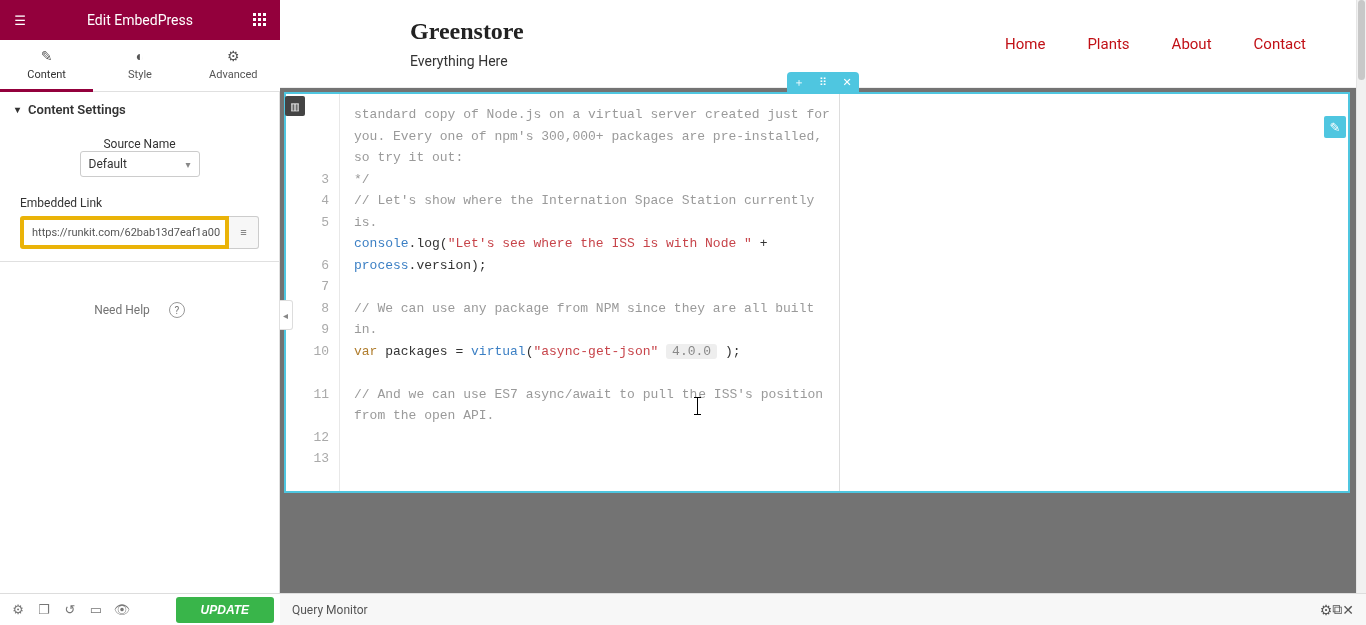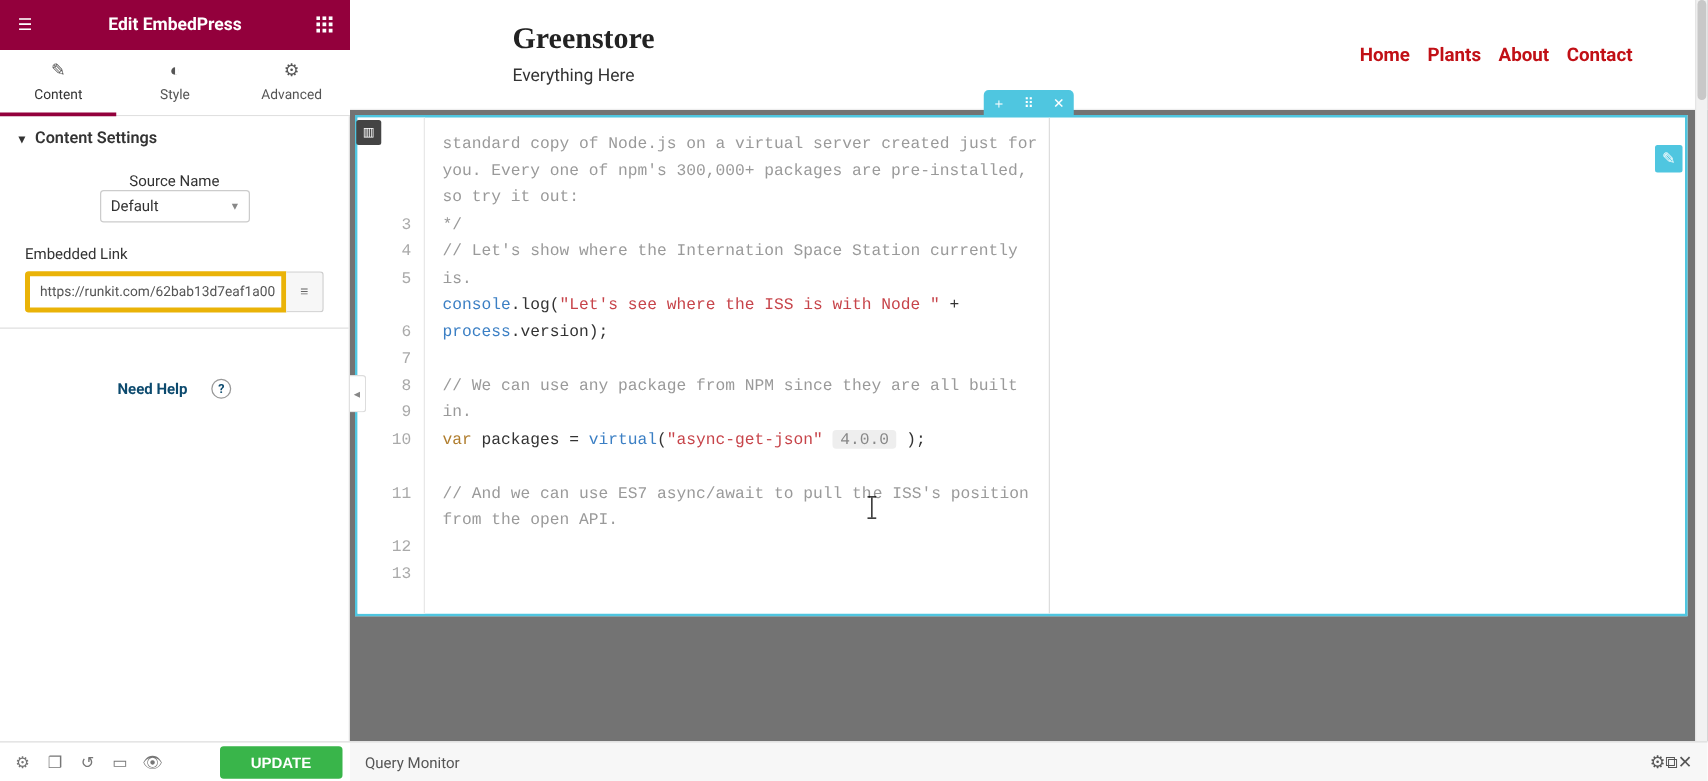--- a/index.html
+++ b/index.html
@@ -1,54 +1,54 @@
 <!DOCTYPE html>
 <html><head>
 <meta charset="utf-8">
 <style>
 * { margin: 0; padding: 0; box-sizing: border-box; }
 body { font-family: -apple-system, BlinkMacSystemFont, "Segoe UI", Roboto, sans-serif; font-size: 13px; color: #333; overflow: hidden; width: 1366px; height: 625px; position: relative; }
 
 
 .topbar { background: #93003c; height: 40px; display: flex; align-items: center; color: #fff; }
 .topbar-btn { width: 40px; height: 40px; display: flex; align-items: center; justify-content: center; cursor: pointer; }
-.topbar-title { flex: 1; text-align: center; font-size: 14px; font-weight: 700; }
+.topbar-title { flex: 1; text-align: center; font-size: 14px; font-weight: 400; }
 
 
 .tabs { display: flex; background: #fff; border-bottom: 1px solid #e0e0e0; }
 .tab { flex: 1; text-align: center; padding: 8px 0 10px; cursor: pointer; color: #555; font-size: 11px; position: relative; }
 .tab.active { color: #333; }
 .tab.active::after { content: ''; position: absolute; bottom: -1px; left: 0; right: 0; height: 3px; background: #93003c; }
 .tab-icon { display: block; margin: 0 auto 4px; font-size: 14px; color: #555; }
 
 
 .panel { width: 280px; background: #fff; border-right: 1px solid #e0e0e0; height: calc(625px - 40px - 32px); overflow-y: auto; }
 .panel-section { border-bottom: 1px solid #e0e0e0; }
 .section-header { display: flex; align-items: center; padding: 10px 15px; font-weight: 600; font-size: 13px; cursor: pointer; }
 .section-header .chevron { margin-right: 8px; font-size: 10px; }
 .field-row { display: flex; align-items: center; justify-content: space-between; padding: 10px 20px; flex-direction: column; }
 .field-label { font-size: 12px; color: #333; }
 .select { border: 1px solid #ccc; border-radius: 3px; padding: 5px 8px; font-size: 12px; width: 120px; background: #fff; position: relative; display: flex; justify-content: space-between; align-items: center; }
 .field-col { padding: 8px 20px 12px; }
 .input-group { display: flex; margin-top: 6px; }
 .text-input { flex: 1; border: 4px solid #eab308; border-radius: 3px 0 0 3px; padding: 6px 8px; font-size: 11px; color: #555; overflow: hidden; white-space: nowrap; }
 .input-btn { border: 1px solid #ccc; border-left: none; border-radius: 0 3px 3px 0; width: 30px; display: flex; align-items: center; justify-content: center; background: #f7f7f7; cursor: pointer; }
-.help-row { display: flex; align-items: center; justify-content: center; padding: 40px 0; color: #0c4a6e; font-size: 12px; cursor: pointer; gap: 19px; font-weight: bold; }
+.help-row { display: flex; align-items: center; justify-content: center; padding: 40px 0; color: #737373; font-size: 12px; cursor: pointer; gap: 19px; }
 .help-icon { width: 16px; height: 16px; border: 1px solid #999; border-radius: 50%; display: inline-flex; align-items: center; justify-content: center; font-size: 10px; }
 
 
 .left-col { position: absolute; top: 0; left: 0; width: 280px; display: flex; flex-direction: column; height: 100%; }
 
 
 .main { position: absolute; top: 0; left: 280px; right: 0; bottom: 32px; background: #737373; overflow: hidden; }
 .site-header { background: #fff; padding: 18px 30px 18px 130px; display: flex; align-items: center; border-bottom: 1px solid #eee; }
 .site-title-block { flex: 0 0 auto; }
 .site-title { font-family: Georgia, serif; font-size: 24px; font-weight: 600; color: #222; }
 .site-tagline { font-size: 14px; color: #333; margin-top: 8px; }
-.nav { margin-left: auto; display: flex; gap: 14px; padding-right: 30px; font-weight: bold; }
+.nav { margin-left: auto; display: flex; gap: 42px; padding-right: 30px; }
 .nav a { color: #c11016; text-decoration: none; font-size: 15px; }
 
 
 .widget-handle { position: absolute; top: 72px; left: 50%; transform: translateX(-50%); display: flex; background: #4fc6e0; border-radius: 4px 4px 0 0; z-index: 5; }
 .widget-handle-btn { width: 24px; height: 20px; display: flex; align-items: center; justify-content: center; color: #fff; font-size: 11px; cursor: pointer; }
 
 
 .canvas-frame { position: absolute; top: 92px; left: 4px; right: 16px; bottom: 100px; border: 2px solid #4fc6e0; background: #fff; }
 .edit-badge { position: absolute; top: 22px; right: 2px; width: 22px; height: 22px; background: #4fc6e0; display: flex; align-items: center; justify-content: center; color: #fff; border-radius: 2px; cursor: pointer; }
 
@@ -72,21 +72,21 @@
 
 
 .frame-left-btn { position: absolute; top: 2px; left: -1px; width: 20px; height: 20px; background: #444; color: #fff; display: flex; align-items: center; justify-content: center; font-size: 10px; border-radius: 2px; cursor: pointer; z-index: 3; }
 
 
 .collapse-arrow { position: absolute; top: 300px; left: -1px; width: 14px; height: 30px; background: #fff; border: 1px solid #ddd; border-left: none; border-radius: 0 3px 3px 0; display: flex; align-items: center; justify-content: center; color: #888; font-size: 10px; cursor: pointer; }
 
 
 .bottom-left { position: absolute; bottom: 0; left: 0; width: 280px; height: 32px; background: #fff; border-top: 1px solid #ddd; display: flex; align-items: center; padding: 0 6px; gap: 2px; }
 .bl-btn { width: 24px; height: 24px; display: flex; align-items: center; justify-content: center; color: #777; cursor: pointer; font-size: 13px; }
-.update-btn { margin-left: auto; background: #39b54a; color: #fff; border: none; padding: 6px 25px; border-radius: 3px; font-size: 12px; font-weight: 600; cursor: pointer; }
+.update-btn { margin-left: auto; background: #39b54a; color: #fff; border: none; padding: 6px 25px; border-radius: 3px; font-size: 12px; font-weight: 600; cursor: pointer; font-style: italic; }
 .bottom-right { position: absolute; bottom: 0; left: 280px; right: 0; height: 32px; background: #f7f7f7; border-top: 1px solid #ddd; display: flex; align-items: center; padding: 0 12px; color: #555; font-size: 12px; }
 .br-icons { margin-left: auto; display: flex; gap: 10px; color: #555; }
 .br-icon { cursor: pointer; font-size: 14px; }
 
 
 .vscroll { position: absolute; top: 0; right: 0; width: 10px; bottom: 32px; background: #f1f1f1; border-left: 1px solid #e5e5e5; }
 .vscroll-thumb { position: absolute; top: 0; left: 1px; right: 1px; height: 80px; background: #c8c8c8; border-radius: 4px; }
 
 svg { display: block; }
 </style>

